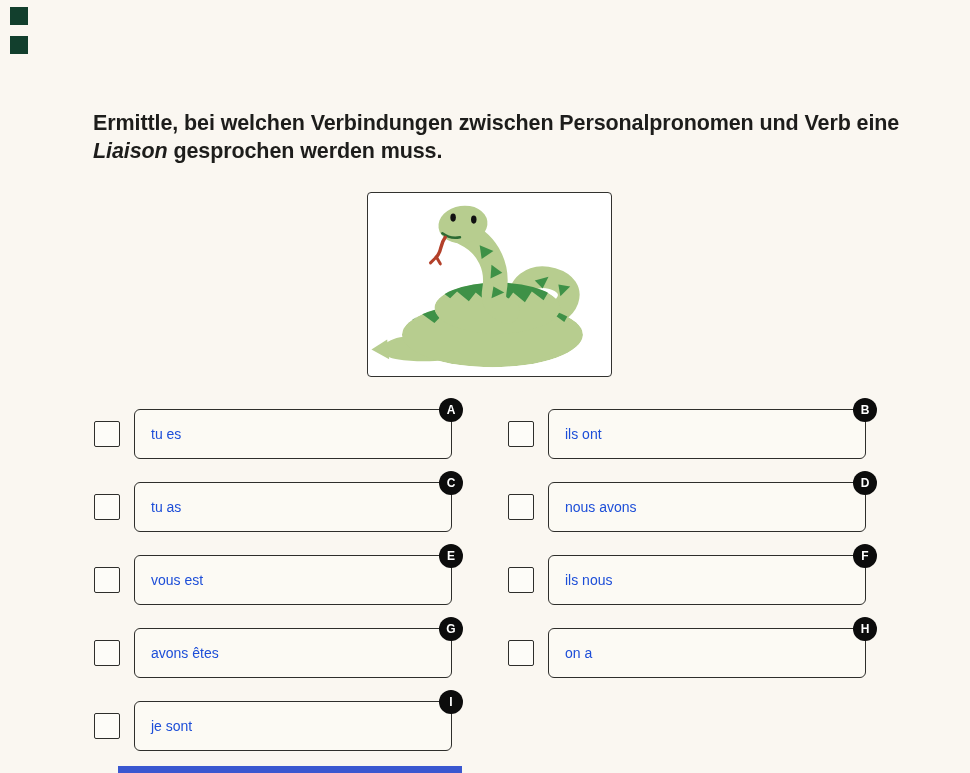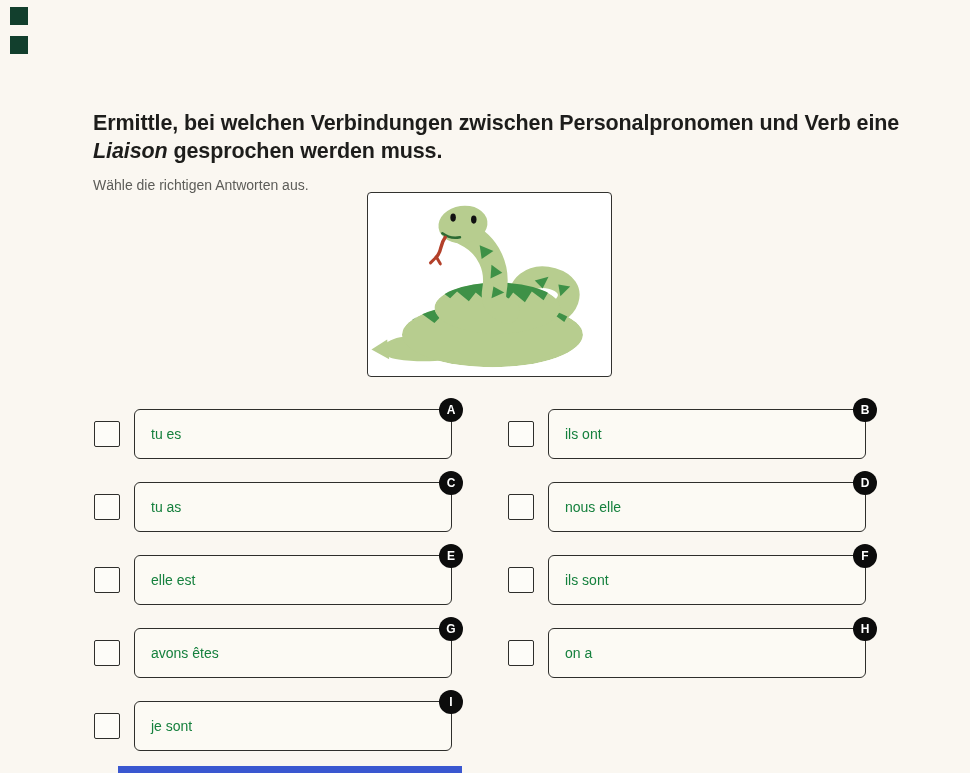--- a/index.html
+++ b/index.html
@@ -102,21 +102,21 @@
     background: #fcfaf4;
     border: 1.5px solid #2e2e2b;
     border-radius: 6px;
     display: flex;
     align-items: center;
     padding-left: 16px;
     cursor: pointer;
   }
   .answer-label {
     font-size: 14px;
-    color: #15803d;
+    color: #1d4ed8;
   }
   .badge {
     position: absolute;
     top: -12px;
     right: -12px;
     width: 24px;
     height: 24px;
     border-radius: 50%;
     background: #0c0c0c;
     color: #ffffff;
@@ -139,21 +139,20 @@
   }
 </style>
 </head>
 <body>
 
 <div class="corner-sq one"></div>
 <div class="corner-sq two"></div>
 
 <div class="task-header">
   <h1 class="task-title"><span>Ermittle, bei welchen Verbindungen zwischen Personalpronomen und Verb eine </span><span class="italic-word">Liaison</span><span> gesprochen werden muss.</span></h1>
-  <p class="task-instruction">Wähle die richtigen Antworten aus.</p>
 </div>
 
 <div class="image-box">
   <svg width="242" height="182" viewBox="0 0 245 185" xmlns="http://www.w3.org/2000/svg">
     <defs>
       <clipPath id="coilBottom">
           <ellipse cx="125" cy="143" rx="92" ry="33"></ellipse>
         </clipPath>
       <clipPath id="coilMid">
           <ellipse cx="130" cy="116" rx="64" ry="26"></ellipse>
@@ -202,21 +201,21 @@
   <div class="option">
     <span class="checkbox"></span>
     <div class="answer-box">
       <span class="answer-label">tu as</span>
       <span class="badge">C</span>
     </div>
   </div>
   <div class="option">
     <span class="checkbox"></span>
     <div class="answer-box">
-      <span class="answer-label">elle est</span>
+      <span class="answer-label">vous est</span>
       <span class="badge">E</span>
     </div>
   </div>
   <div class="option">
     <span class="checkbox"></span>
     <div class="answer-box">
       <span class="answer-label">avons êtes</span>
       <span class="badge">G</span>
     </div>
   </div>
@@ -233,28 +232,28 @@
   <div class="option">
     <span class="checkbox"></span>
     <div class="answer-box">
       <span class="answer-label">ils ont</span>
       <span class="badge">B</span>
     </div>
   </div>
   <div class="option">
     <span class="checkbox"></span>
     <div class="answer-box">
-      <span class="answer-label">nous elle</span>
+      <span class="answer-label">nous avons</span>
       <span class="badge">D</span>
     </div>
   </div>
   <div class="option">
     <span class="checkbox"></span>
     <div class="answer-box">
-      <span class="answer-label">ils sont</span>
+      <span class="answer-label">ils nous</span>
       <span class="badge">F</span>
     </div>
   </div>
   <div class="option">
     <span class="checkbox"></span>
     <div class="answer-box">
       <span class="answer-label">on a</span>
       <span class="badge">H</span>
     </div>
   </div>

